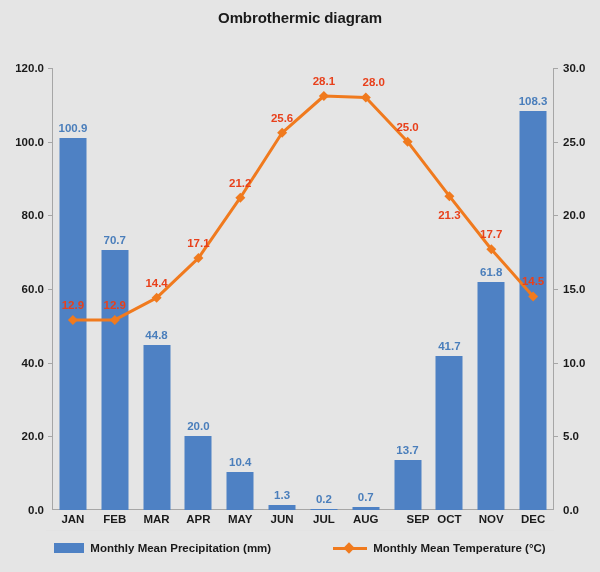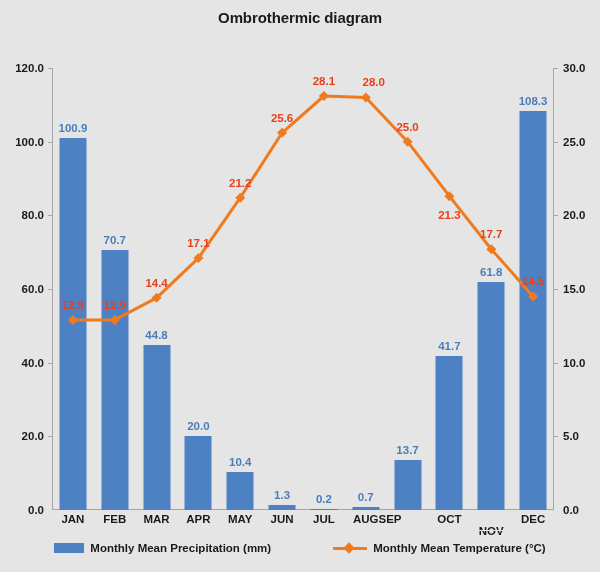--- a/index.html
+++ b/index.html
@@ -324,23 +324,23 @@
         </div>
       <div id="xlabels">
           <div class="xlabel" style="left: 20.9167px;">JAN</div>
           <div class="xlabel" style="left: 62.75px;">FEB</div>
           <div class="xlabel" style="left: 104.583px;">MAR</div>
           <div class="xlabel" style="left: 146.417px;">APR</div>
           <div class="xlabel" style="left: 188.25px;">MAY</div>
           <div class="xlabel" style="left: 230.083px;">JUN</div>
           <div class="xlabel" style="left: 271.917px;">JUL</div>
           <div class="xlabel" style="left: 313.75px;">AUG</div>
-          <div class="xlabel" style="left: 338px;">SEP</div>
+          <div class="xlabel" style="left: 366px;">SEP</div>
           <div class="xlabel" style="left: 397.417px;">OCT</div>
-          <div class="xlabel" style="left: 439.25px; margin-top: 12px;">NOV</div>
+          <div class="xlabel" style="left: 439.25px;">NOV</div>
           <div class="xlabel" style="left: 481.083px;">DEC</div>
         </div>
 
     </div>
   </div>
 
   <div id="legend">
       <div class="legend-entry">
         <span class="swatch-bar"></span>
         <span class="legend-text">Monthly Mean Precipitation (mm)</span>

